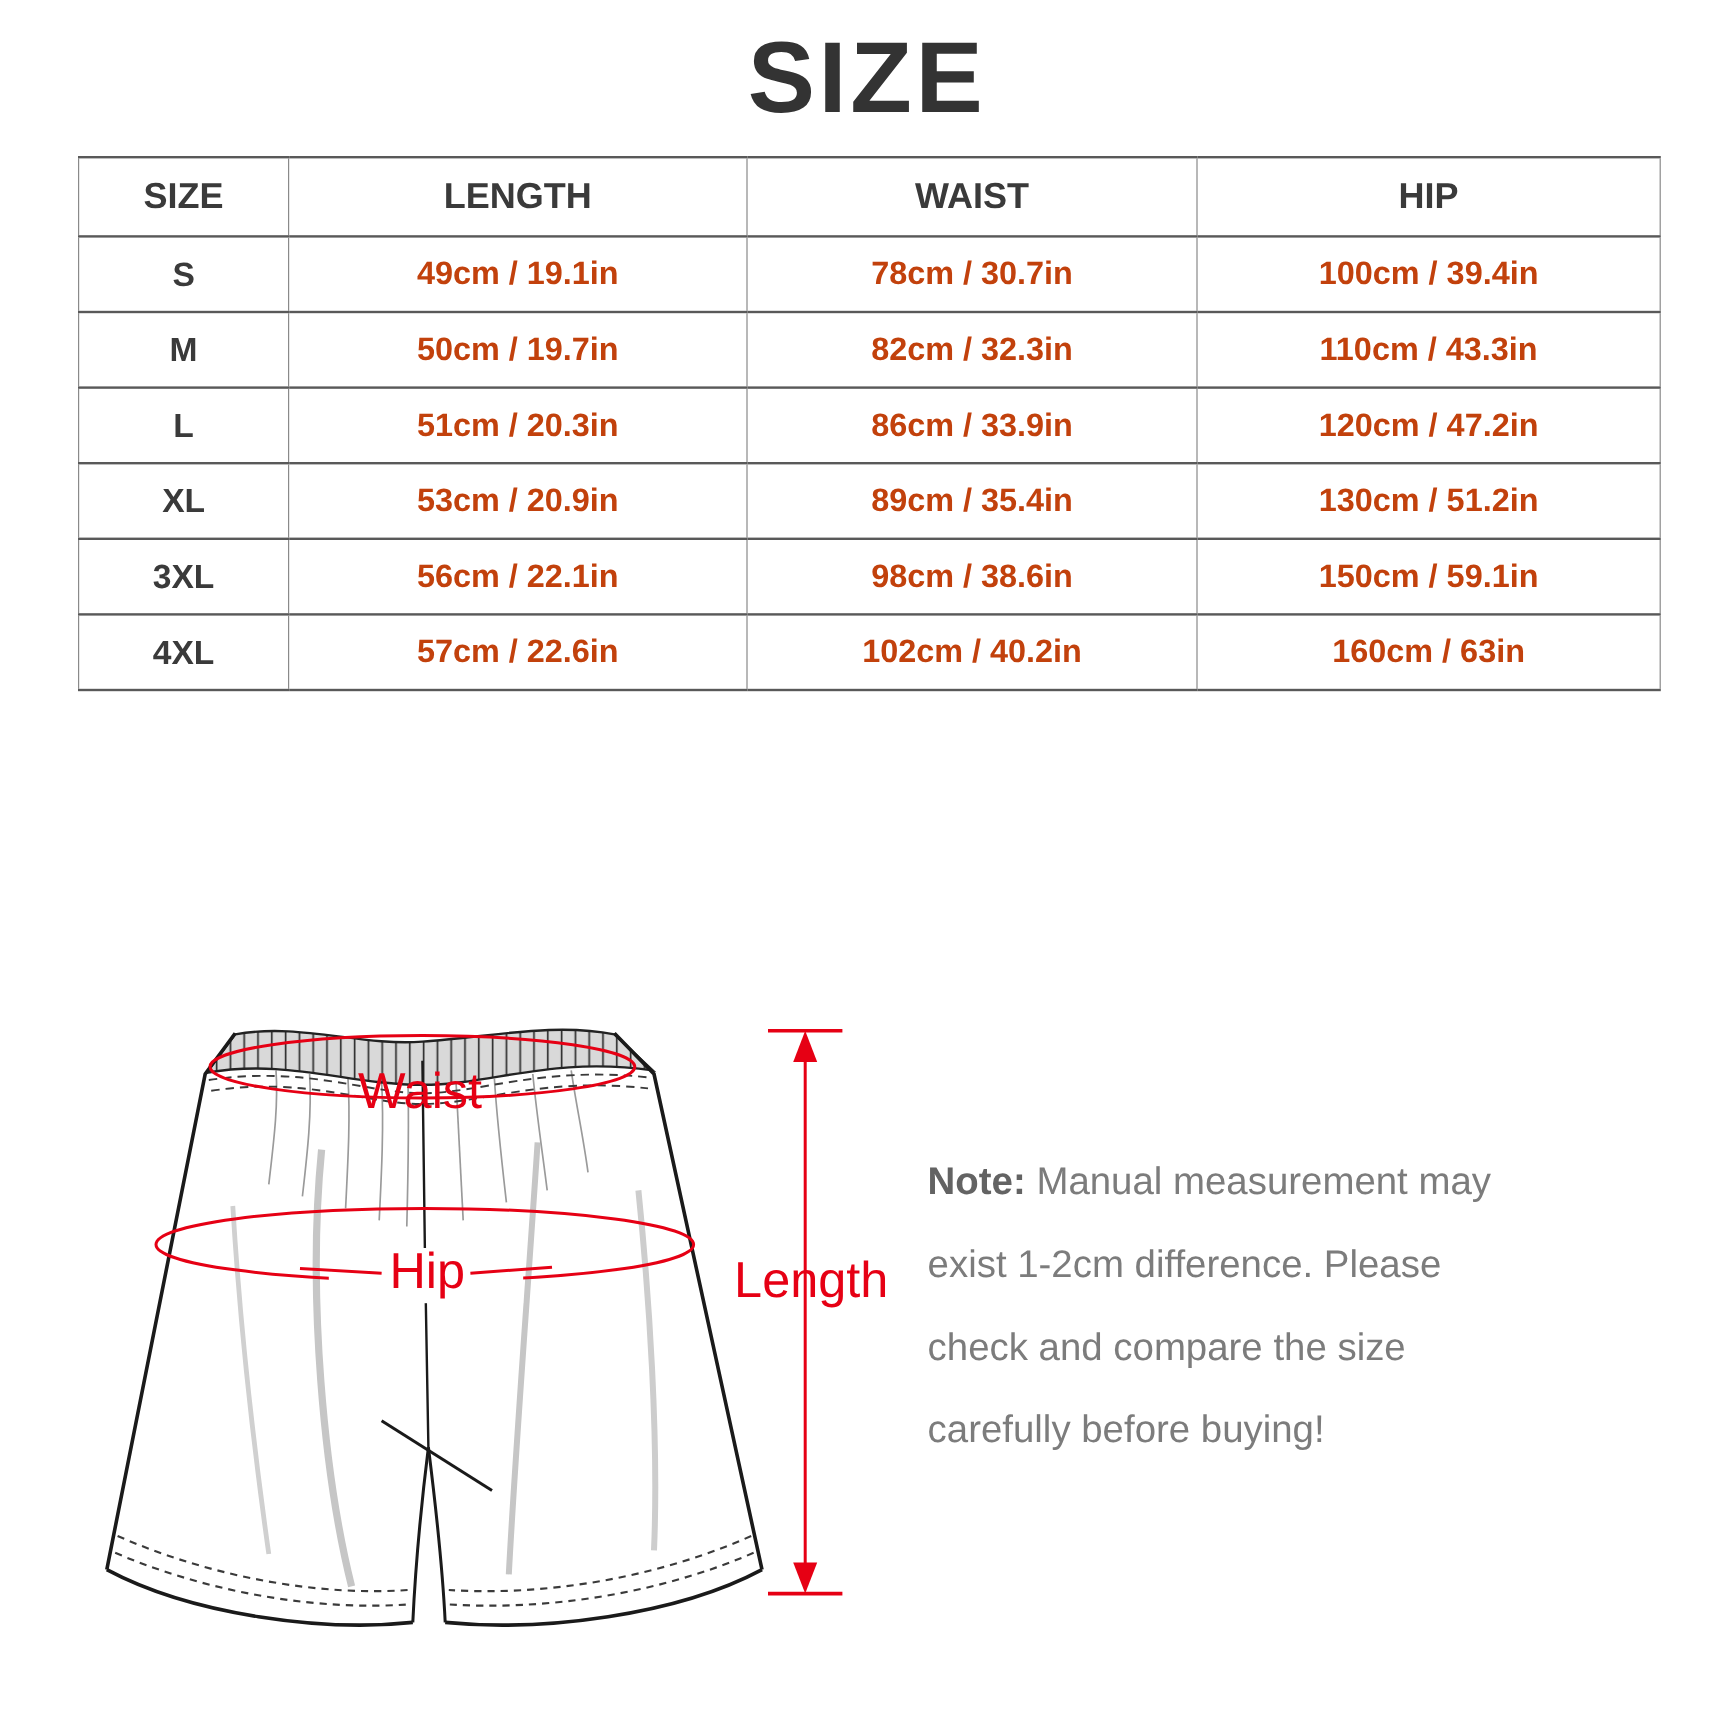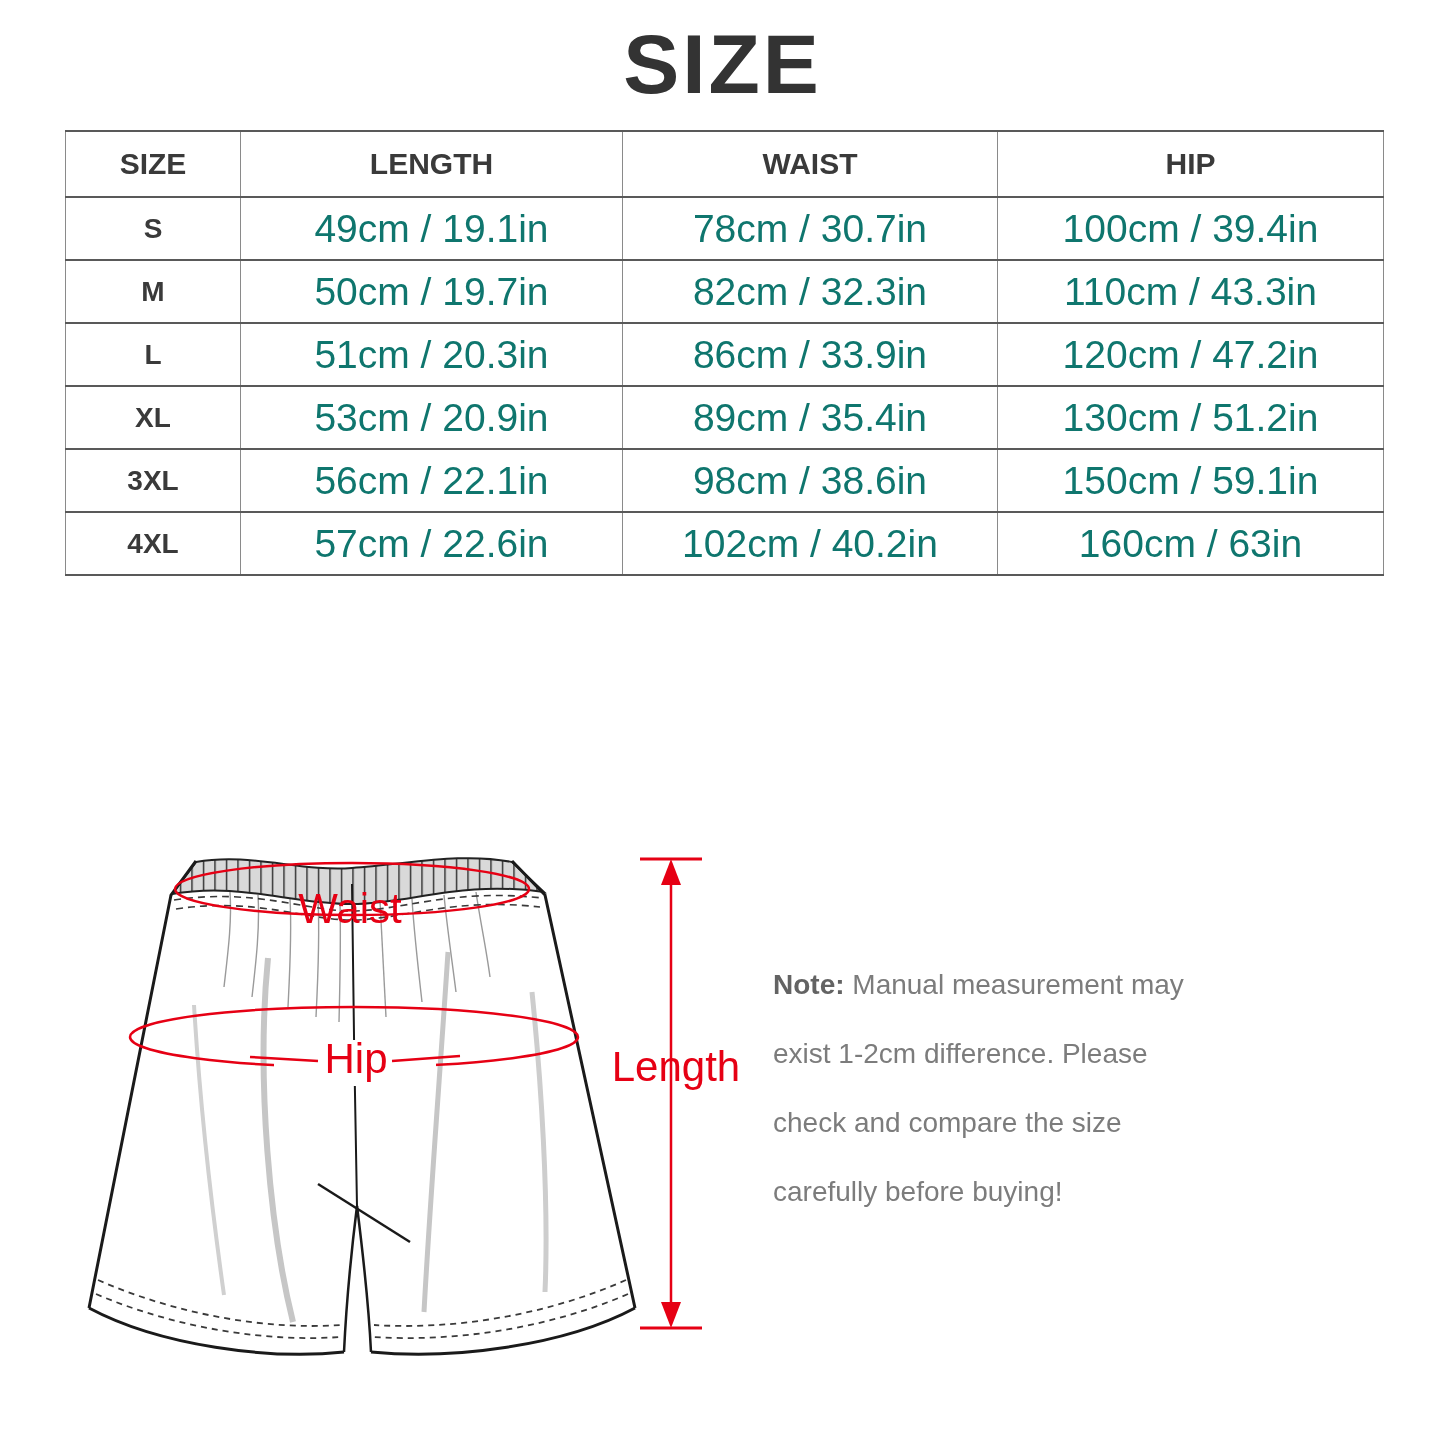--- a/index.html
+++ b/index.html
@@ -19,33 +19,33 @@
   .size-table th,.size-table td{
     border-left:1px solid #8a8a8a;border-right:1px solid #8a8a8a;
     border-top:2px solid #595959;border-bottom:2px solid #595959;
     text-align:center;vertical-align:middle;padding:0;
     background:#ffffff;
   }
   .size-table th{
     height:64px;font-size:30px;font-weight:bold;color:#3a3a3a;
   }
   .size-table td{
-    height:61px;font-size:39px;color:#0f766e;font-weight:normal;
+    height:61px;font-size:27px;color:#c2410c;font-weight:bold;
   }
   .size-table td.size-cell{
     font-size:28px;font-weight:bold;color:#3a3a3a;
   }
   .diagram-svg{position:absolute;left:40px;top:830px;}
   .diagram-svg text{
     font-family:"Liberation Sans", sans-serif;
     font-size:42px;fill:#e60014;
   }
   .note-block{
     position:absolute;left:773px;top:950px;width:560px;
-    font-size:28px;line-height:69px;color:#7c7c7c;
+    font-size:32px;line-height:69px;color:#7c7c7c;
   }
   .note-line{white-space:nowrap;}
   .note-label{font-weight:bold;color:#636363;}
 </style>
 </head>
 <body>
 
 <h1 class="page-title">SIZE</h1>
 
 <table class="size-table">

